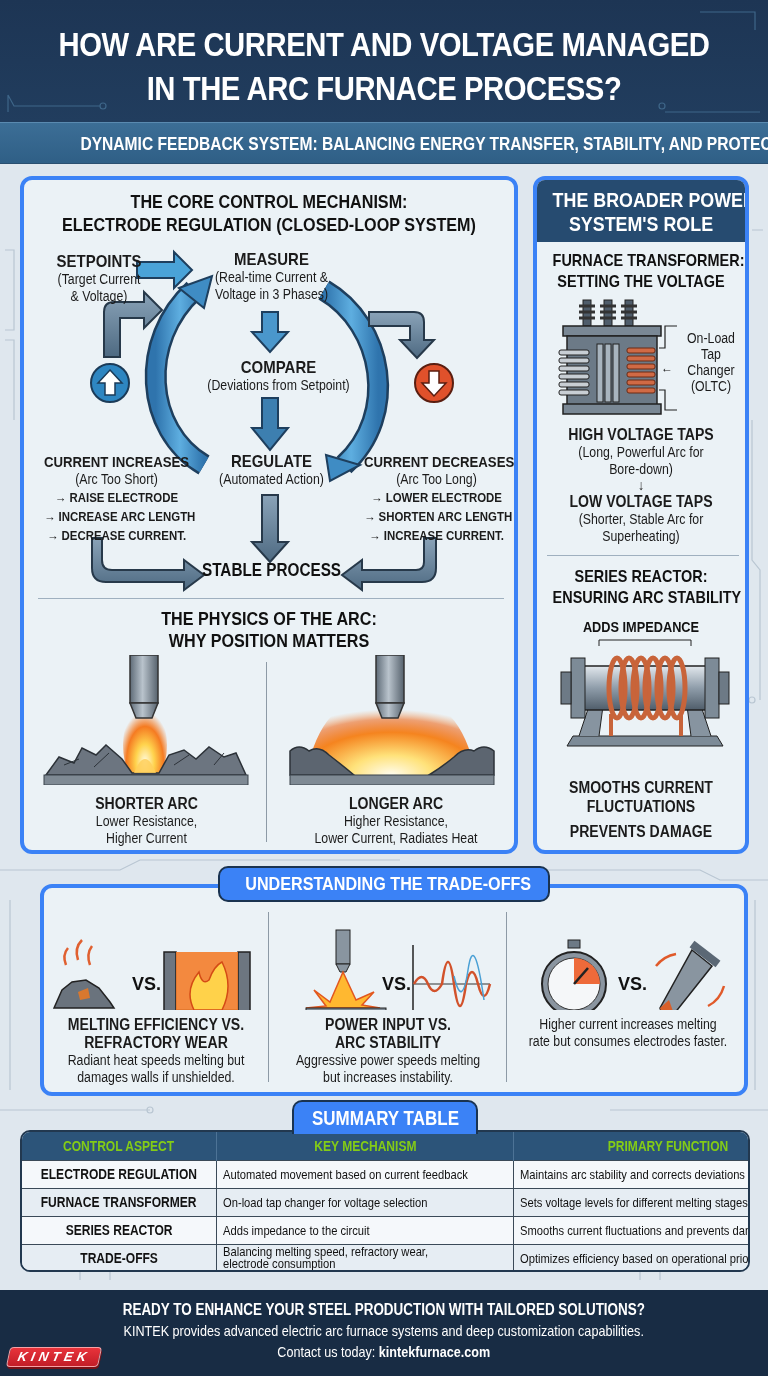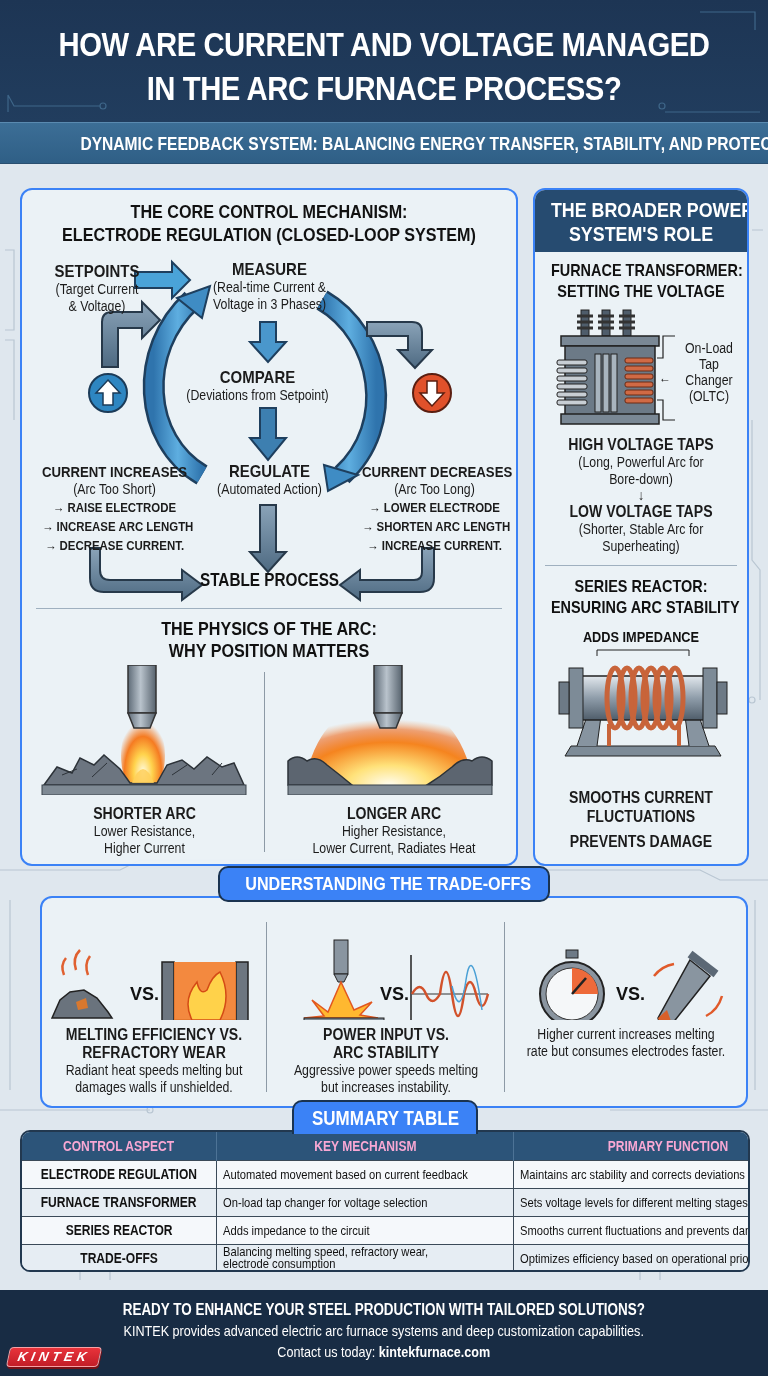--- a/index.html
+++ b/index.html
@@ -33,21 +33,21 @@
   }
   .subtitle {
     position: absolute; left: 0; top: 11px; width: 768px; text-align: center;
     color: #fff; font-weight: bold; font-size: 19px; line-height: 20px;
   }
   .subtitle span { display: inline-block; transform: scaleX(0.82); white-space: nowrap; }
 
   
   .panel {
     position: absolute; background: rgba(236, 242, 247, 0.94);
-    border: 2px solid #3b82f6; border-radius: 12px; z-index: 2; margin-top: 12px;
+    border: 4px solid #3b82f6; border-radius: 12px; z-index: 2;
   }
   .core-panel { left: 20px; top: 176px; width: 498px; height: 678px; }
   .power-panel { left: 533px; top: 176px; width: 216px; height: 678px; overflow: hidden; }
   .power-head {
     position: absolute; left: 0; top: 0; width: 100%; height: 62px;
     background: #264b70; color: #fff; text-align: center;
     font-weight: bold; font-size: 21px; line-height: 24px; padding-top: 8px;
   }
   .hd { font-weight: bold; text-align: center; }
   .hd .ln, .sq { display: block; transform: scaleX(0.85); white-space: nowrap; }
@@ -66,21 +66,21 @@
   .tab-label span { display: inline-block; transform: scaleX(0.85); white-space: nowrap; }
 
   
   .table-wrap {
     position: absolute; left: 20px; top: 1130px; width: 730px; height: 142px;
     border: 2px solid #22384f; border-radius: 10px; overflow: hidden; z-index: 2;
     background: #eef3f7;
   }
   table { border-collapse: collapse; width: 100%; height: 100%; }
   th {
-    background: #2c5479; color: #f9a8d4; font-size: 14px; font-weight: bold; height: 28px;
+    background: #2c5479; color: #84cc16; font-size: 14px; font-weight: bold; height: 28px;
     border-right: 1px solid #4d7396;
   }
   td {
     font-size: 13px; height: 28px; border-top: 1px solid #3b4a58; border-right: 1px solid #3b4a58;
     padding: 0 6px; color: #111; line-height: 13px;
   }
   td:last-child, th:last-child { border-right: none; }
   td.aspect { text-align: center; font-weight: bold; font-size: 14px; }
   th span, td span { display: inline-block; transform: scaleX(0.86); transform-origin: left center; white-space: nowrap; }
   th span, td.aspect span { transform-origin: center; }
@@ -216,21 +216,21 @@
   </div>
 
   <div class="abs txt" style="left:165px;top:70px;width:165px;">
     <div class="bold14" style="font-size:17px;">
         <span class="ln">MEASURE</span>
       </div>
     <span class="ln">(Real-time Current &amp;</span>
     <span class="ln">Voltage in 3 Phases)</span>
   </div>
 
-  <div class="abs txt" style="left:153px;top:178px;width:165px;">
+  <div class="abs txt" style="left:172px;top:178px;width:165px;">
     <div class="bold14" style="font-size:17px;">
         <span class="ln">COMPARE</span>
       </div>
     <span class="ln">(Deviations from Setpoint)</span>
   </div>
 
   <div class="abs txt" style="left:170px;top:272px;width:155px;">
     <div class="bold14" style="font-size:17px;">
         <span class="ln">REGULATE</span>
       </div>

